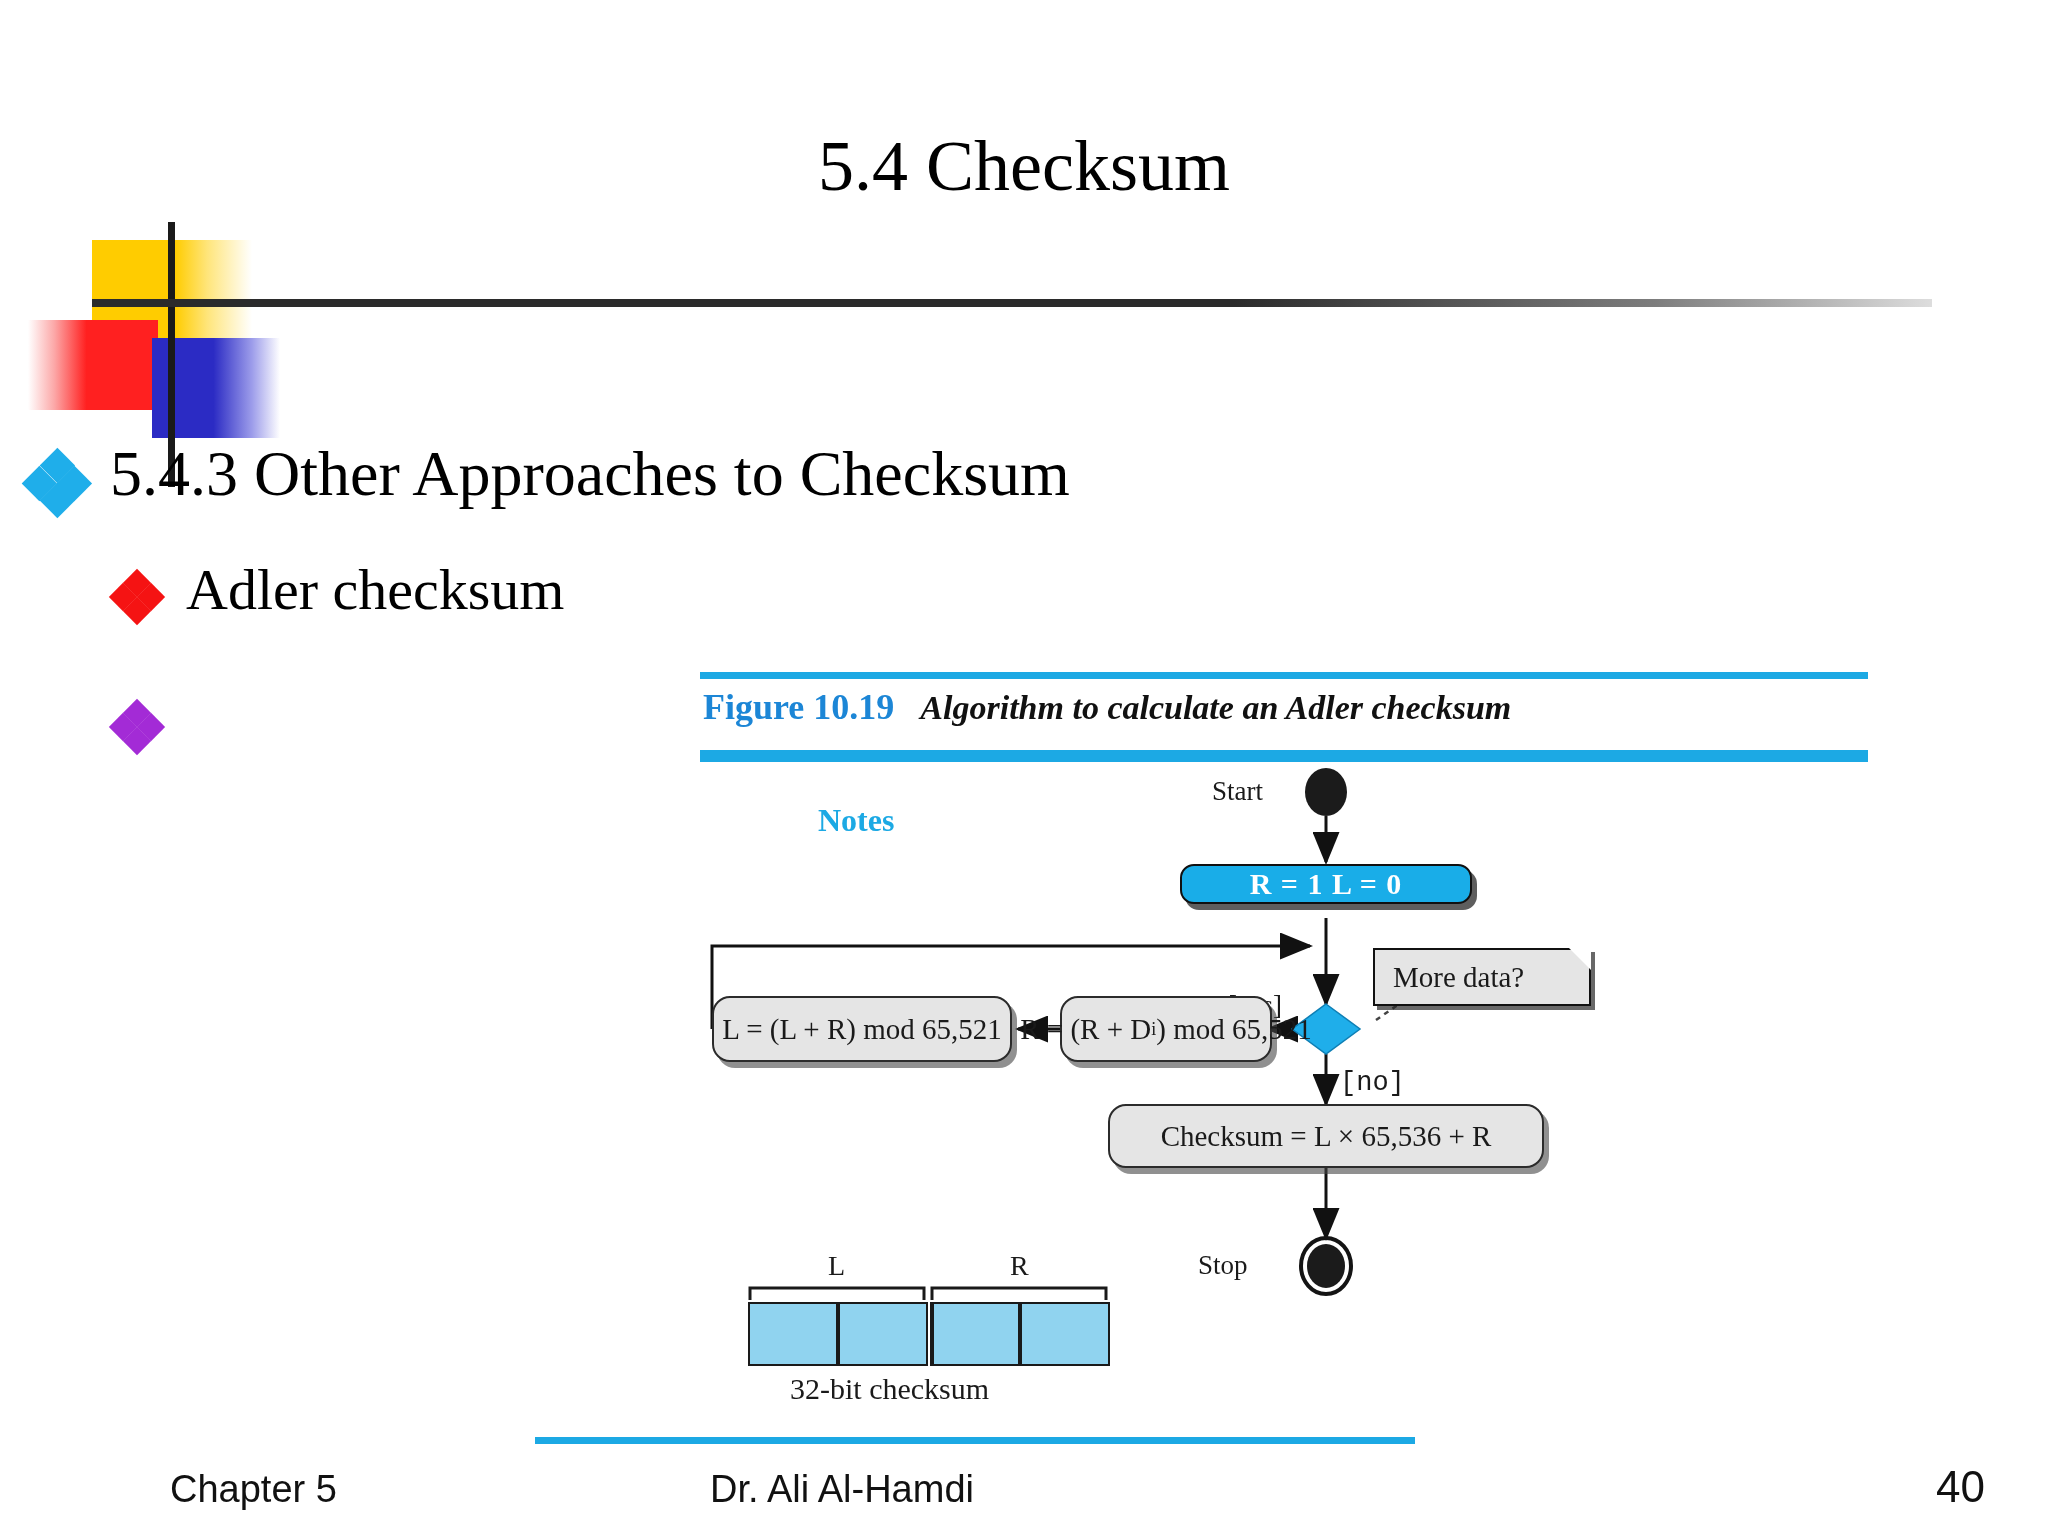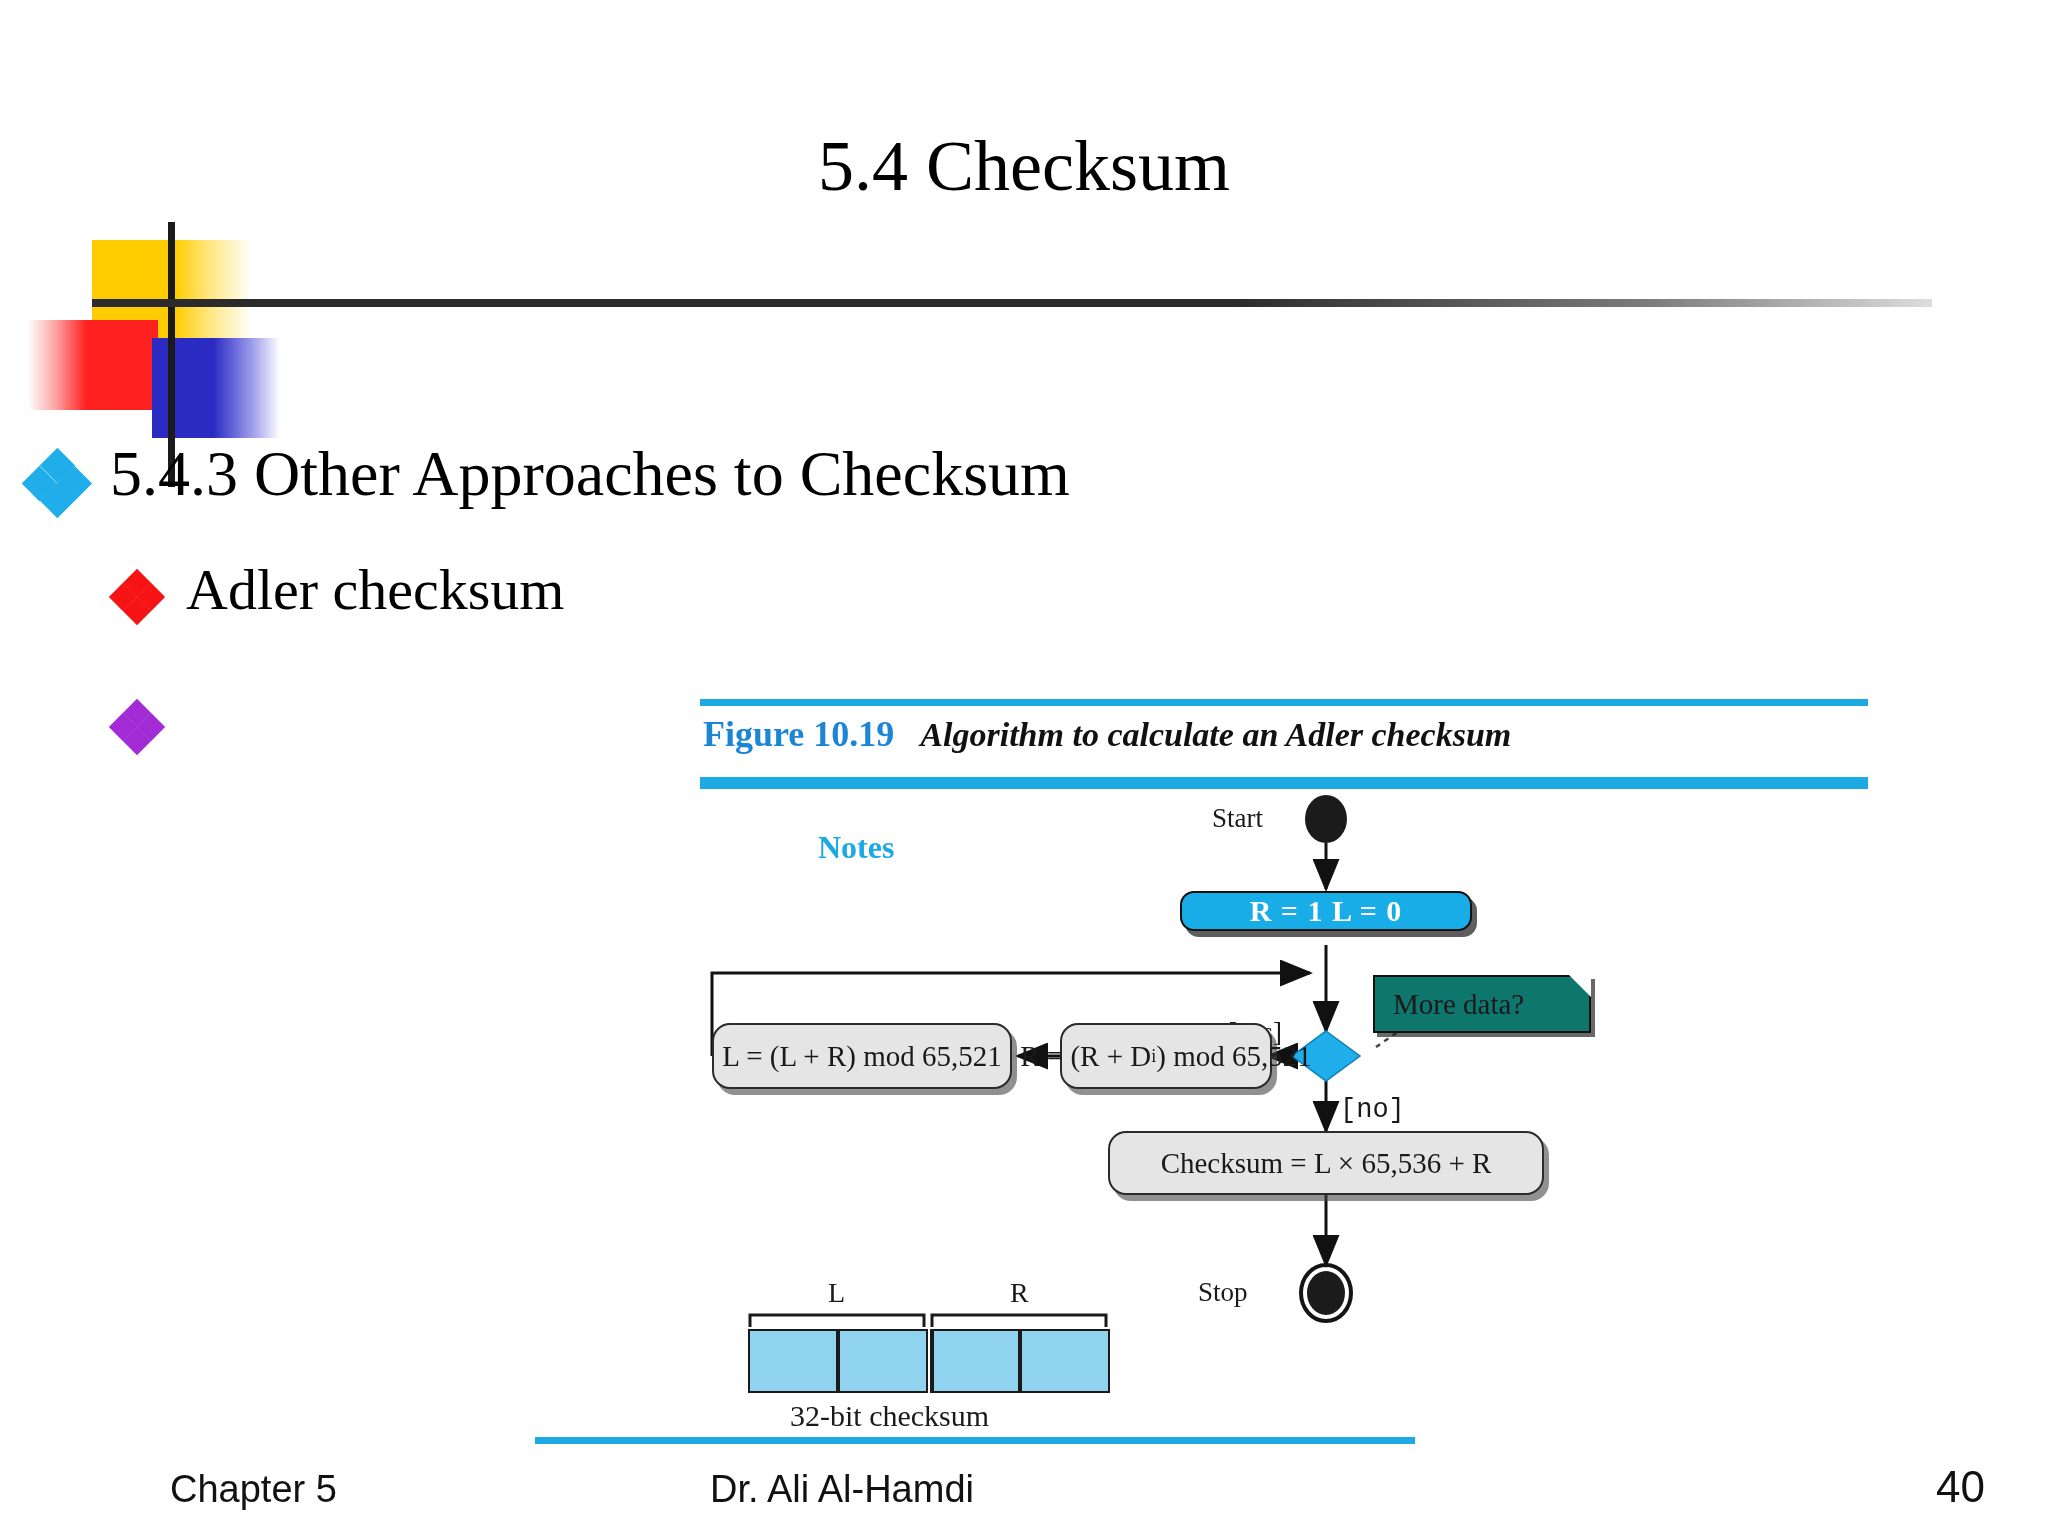--- a/index.html
+++ b/index.html
@@ -70,21 +70,21 @@
   .b3 .dia i { background: #A32BD6; }
   .b3 .txt { font-size: 58px; line-height: 1.05; }
 
   
   .dia i.d-t { width: 40%; height: 40%; left: 30%; top: 2%; }
   .dia i.d-l { width: 40%; height: 40%; left: 2%;  top: 30%; }
   .dia i.d-r { width: 40%; height: 40%; left: 58%; top: 30%; }
   .dia i.d-b { width: 40%; height: 40%; left: 30%; top: 58%; }
 
   
-  #figure { position: absolute; left: 700px; top: 672px; width: 1168px; height: 726px; margin-top: 27px; }
+  #figure { position: absolute; left: 700px; top: 672px; width: 1168px; height: 726px; }
   .fig-line-top  { position: absolute; left: 0; top: 0;   width: 1168px; height: 7px; background: #1CA9E4; }
   .fig-line-mid  { position: absolute; left: 0; top: 78px;width: 1168px; height: 12px; background: #1CA9E4; }
   .fig-caption   { position: absolute; left: 3px; top: 14px; white-space: nowrap; }
   .fig-num {
     color: #1C86D6; font-weight: bold; font-size: 36px;
     font-family: "Liberation Serif", serif;
   }
   .fig-title {
     color: #111111; font-style: italic; font-weight: bold; font-size: 34px;
     margin-left: 26px;
@@ -124,21 +124,21 @@
     font-size: 29px; color: #1a1a1a;
   }
   .rrect sub { font-size: 18px; }
   .init-node {
     border: 2px solid #101010; border-radius: 14px;
     background: #19ADE8;
     box-shadow: 5px 6px 0px rgba(40,40,40,0.75);
     color: #ffffff; font-weight: bold; font-size: 30px; letter-spacing: 1px;
   }
   .callout {
-    position: absolute; background: #0f766e; border: 2px solid #111111;
+    position: absolute; background: #e5e5e5; border: 2px solid #111111;
     box-shadow: 4px 4px 0px rgba(40,40,40,0.7);
     font-size: 29px; color: #1a1a1a; display: flex; align-items: center;
     padding-left: 18px; box-sizing: border-box; white-space: nowrap;
     font-family: "Liberation Serif", serif;
   }
   .callout .fold {
     position: absolute; right: -2px; top: -2px;
     width: 0; height: 0;
     border-left: 22px solid transparent;
     border-top: 22px solid #ffffff;

